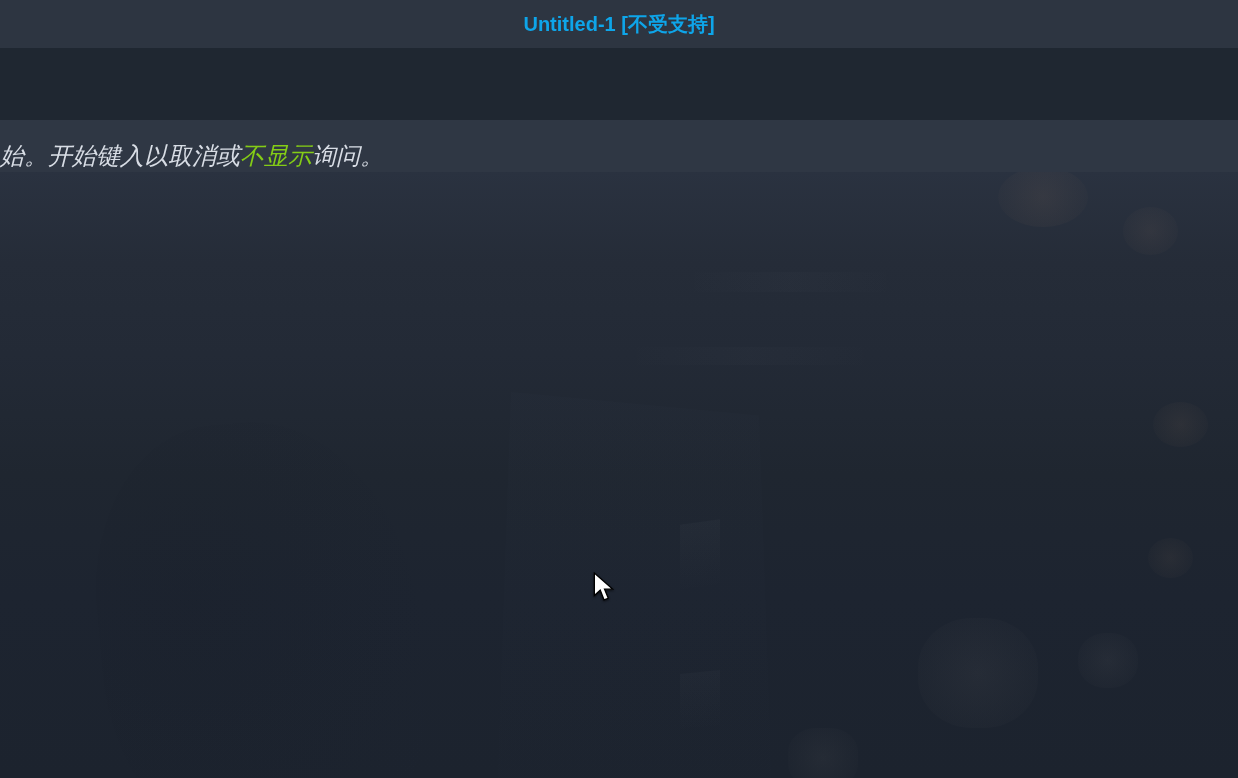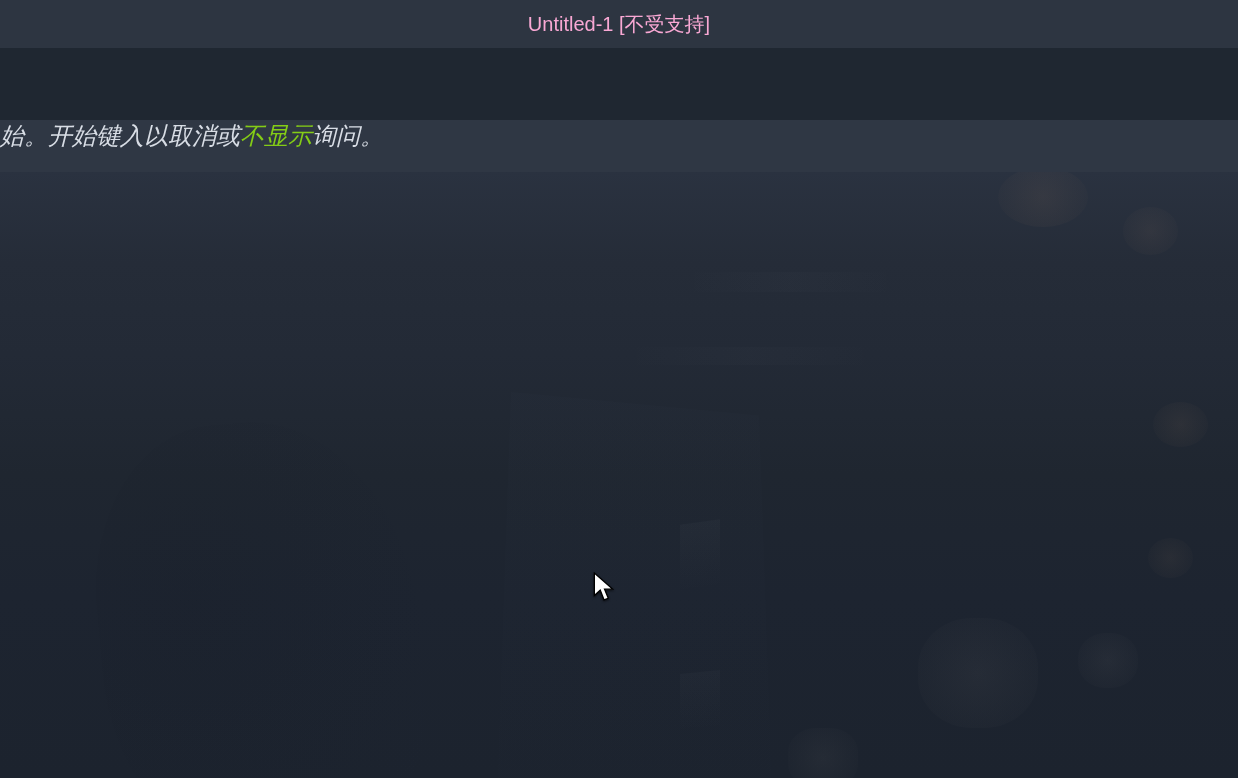--- a/index.html
+++ b/index.html
@@ -27,36 +27,36 @@
     .title-bar {
       height: 48px;
       background: #2d3541;
       display: flex;
       align-items: center;
       justify-content: center;
       flex-shrink: 0;
     }
     
     .title-text {
-      color: #f9a8d4;
+      color: #0ea5e9;
       font-size: 20px;
-      font-weight: 400;
+      font-weight: 700;
     }
     
     .secondary-bar {
       height: 72px;
       background: #1f2731;
       flex-shrink: 0;
     }
     
     .prompt-bar {
       height: 52px;
       background: rgba(80, 90, 105, 0.35);
       display: flex;
-      align-items: flex-start;
+      align-items: flex-end;
       padding-left: 0;
       flex-shrink: 0;
       color: #d8dde5;
       font-size: 24px;
       font-style: italic;
       font-weight: 400;
     }
     
     .prompt-link {
       color: #84cc16;

